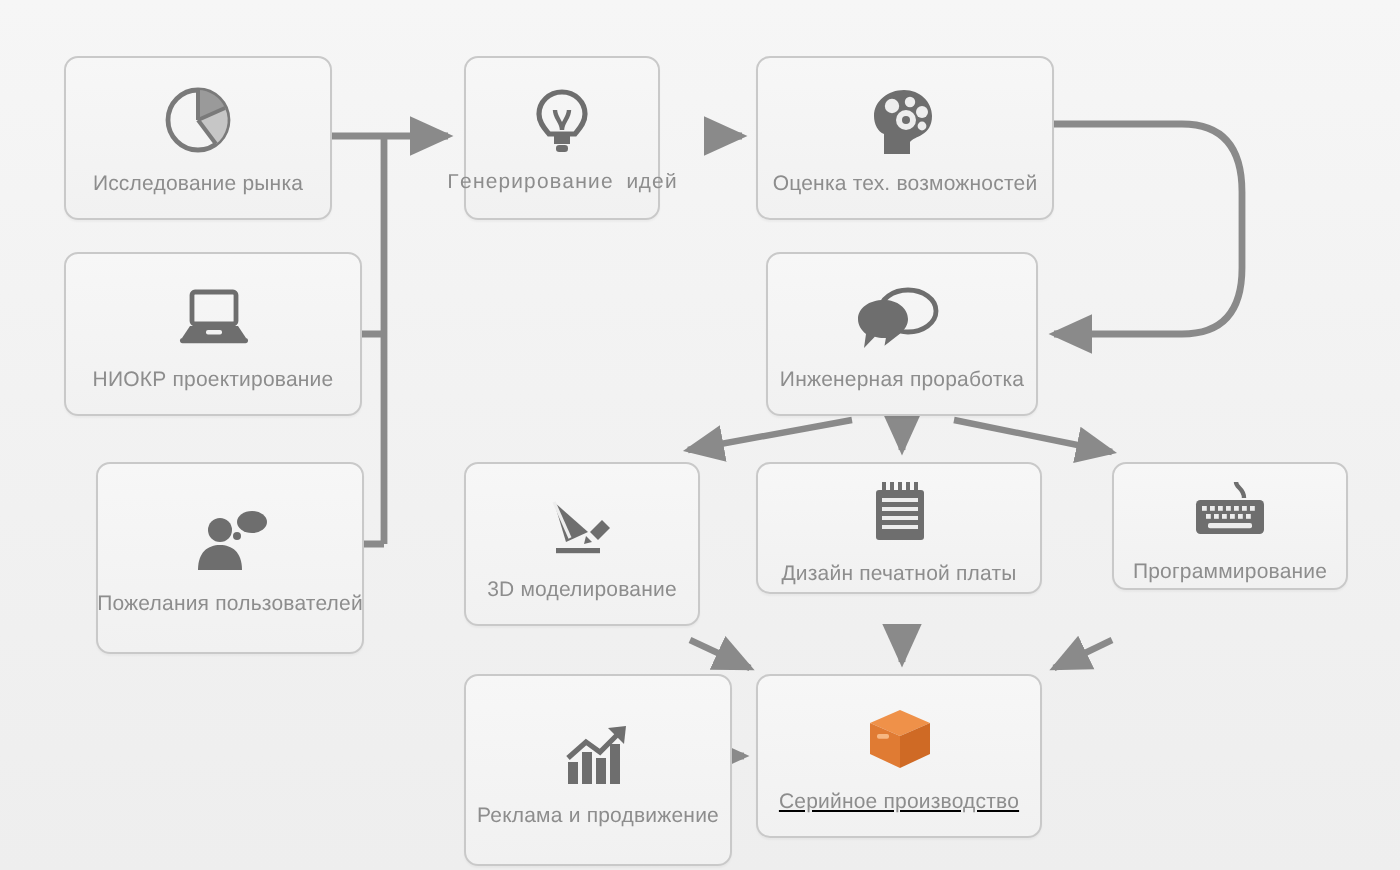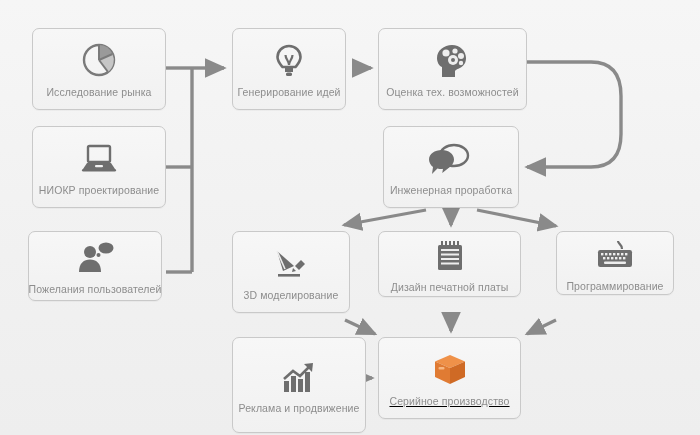--- a/index.html
+++ b/index.html
@@ -83,45 +83,45 @@
         <path d="M21,21 L21,6 A15,15 0 0,1 34.5,15 Z" fill="#9a9a9a"></path>
         <path d="M21,21 L34.5,15 A15,15 0 0,1 30,33 Z" fill="#c6c6c6"></path>
         <path d="M21,21 L21,6" stroke="#7a7a7a" stroke-width="2"></path>
         <path d="M21,21 L34.5,15" stroke="#7a7a7a" stroke-width="2"></path>
         <path d="M21,21 L30,33" stroke="#7a7a7a" stroke-width="2"></path>
       </svg>
     </span>
     <span class="lbl">Исследование рынка</span>
   </div>
 
-  <div class="node" style="left:32px;top:126px;width:134px;height:82px;">
+  <div class="node" style="left:32px;top:126px;width:149px;height:82px;">
     <span class="ico">
       <svg width="42" height="38" viewBox="0 0 42 38">
         <rect x="10" y="5" width="22" height="16" rx="1.5" fill="none" stroke="#6e6e6e" stroke-width="2.4"></rect>
         <path d="M5,28 L37,28 L33,22 L9,22 Z" fill="#6e6e6e"></path>
         <rect x="17" y="24" width="8" height="2.2" rx="1" fill="#f2f2f2"></rect>
         <rect x="4" y="28" width="34" height="2.6" rx="1.3" fill="#6e6e6e"></rect>
       </svg>
     </span>
     <span class="lbl">НИОКР проектирование</span>
   </div>
 
-  <div class="node" style="left:28px;top:231px;width:134px;height:70px;">
+  <div class="node" style="left:48px;top:231px;width:134px;height:96px;">
     <span class="ico">
       <svg width="42" height="38" viewBox="0 0 42 38">
         <circle cx="16" cy="12" r="6" fill="#6e6e6e"></circle>
         <path d="M5,32 C5,23 10,19.5 16,19.5 C22,19.5 27,23 27,32 Z" fill="#6e6e6e"></path>
         <ellipse cx="32" cy="8" rx="7.5" ry="5.5" fill="#6e6e6e"></ellipse>
         <circle cx="24.5" cy="15" r="2" fill="#6e6e6e"></circle>
       </svg>
     </span>
     <span class="lbl">Пожелания пользователей</span>
   </div>
 
-  <div class="node" style="left:232px;top:28px;width:114px;height:82px;">
+  <div class="node" style="left:232px;top:28px;width:98px;height:82px;font-family:Liberation Mono, monospace;">
     <span class="ico">
       <svg width="40" height="40" viewBox="0 0 40 40">
         <path d="M20,5 C13.5,5 8.5,10 8.5,16 C8.5,20.5 11.5,23.5 13.5,26 L26.5,26 C28.5,23.5 31.5,20.5 31.5,16 C31.5,10 26.5,5 20,5 Z" fill="none" stroke="#6e6e6e" stroke-width="2.6"></path>
         <path d="M16.5,14 C16.5,18 20,20 20,24 M23.5,14 C23.5,18 20,20 20,24" fill="none" stroke="#6e6e6e" stroke-width="2.2"></path>
         <rect x="16" y="27" width="8" height="4" fill="#6e6e6e"></rect>
         <rect x="17" y="31.5" width="6" height="3.5" rx="1.6" fill="#6e6e6e"></rect>
       </svg>
     </span>
     <span class="lbl">Генерирование идей</span>
   </div>

